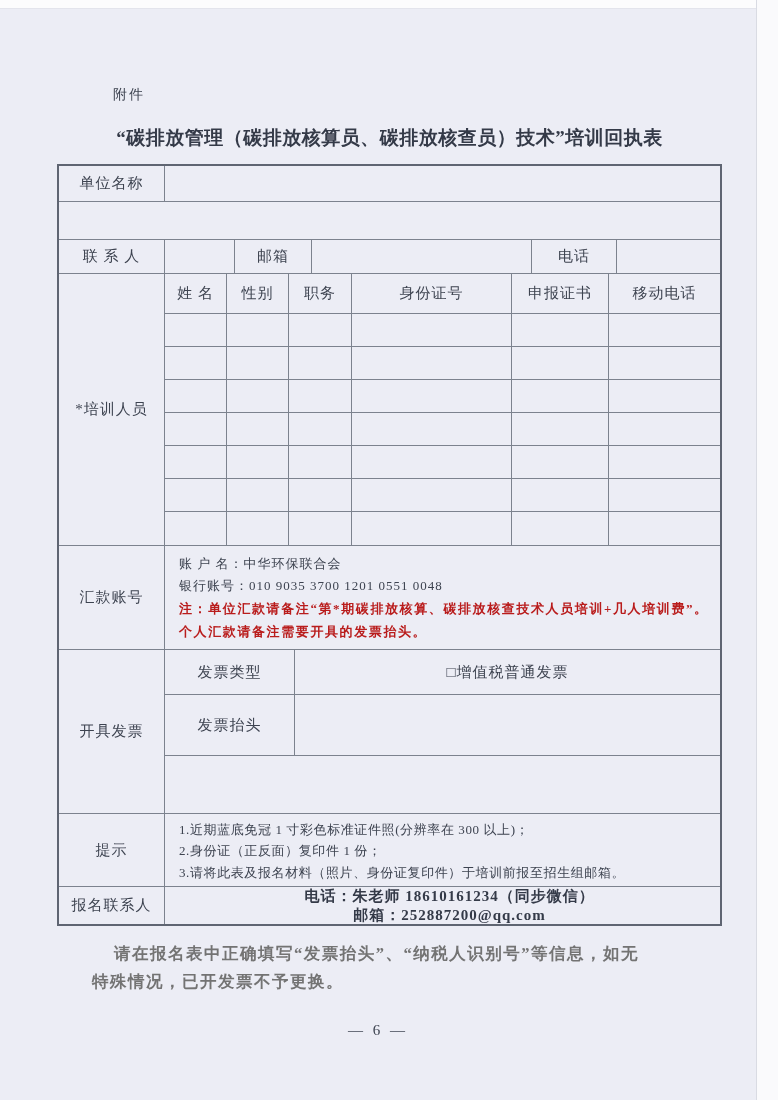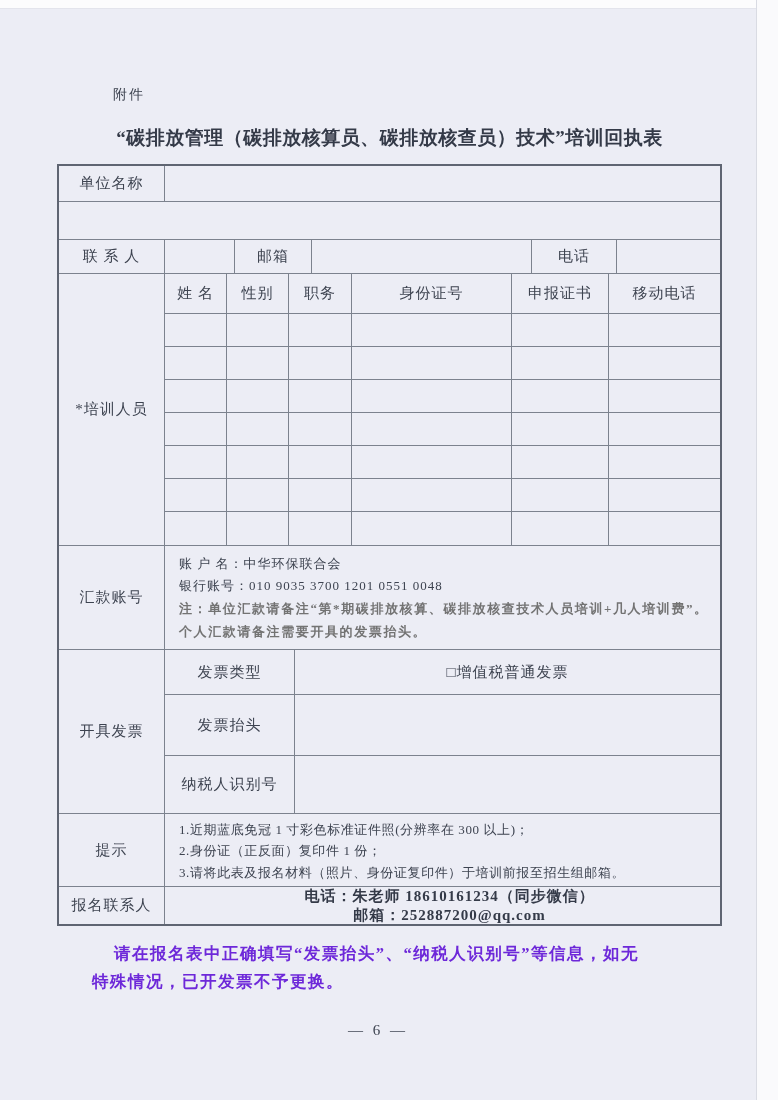--- a/index.html
+++ b/index.html
@@ -28,30 +28,30 @@
   .fcell { border-right:1px solid #7c828e; display:flex; align-items:center; justify-content:center; font-size:15px; letter-spacing:1px; min-width:0; }
   .fcell:last-child { border-right:none; }
   .fcell.blank { }
 
   .h36{height:36px} .h38{height:38px} .h34{height:34px} .h40{height:40px}
   .h33{height:33px} .h45{height:45px} .h61{height:61px} .h57{height:57px}
   .h73{height:73px} .h37{height:37px}
 
   .remit-body { padding:7px 10px 6px 14px; font-size:13px; line-height:22px; letter-spacing:1px; }
   .remit-line { white-space:nowrap; }
-  .remit-note { font-weight:bold; letter-spacing:1.6px; line-height:23px; white-space:normal; color:#737373; }
+  .remit-note { font-weight:bold; letter-spacing:1.6px; line-height:23px; white-space:normal; color:#b91c1c; }
 
   .invoice-sublabel { width:130px; flex:0 0 130px; }
   .invoice-value { flex:1; }
 
   .tips-body { padding:6px 8px 4px 14px; font-size:13px; line-height:21.5px; letter-spacing:0.6px; display:flex; flex-direction:column; justify-content:center; }
   .contact-body { display:flex; align-items:center; padding-left:14px; font-size:15px; letter-spacing:1px; font-weight:bold; color:#343a48; }
   .contact-gap { display:inline-block; width:46px; }
 
-  .footer-note { position:absolute; left:92px; top:940px; width:600px; font-size:16.5px; font-weight:bold; line-height:28px; letter-spacing:1.5px; color:#6d28d9; }
+  .footer-note { position:absolute; left:92px; top:940px; width:600px; font-size:16.5px; font-weight:bold; line-height:28px; letter-spacing:1.5px; color:#737373; }
   .footer-note .indent { text-indent:22px; }
   .page-number { position:absolute; left:0; top:1022px; width:756px; text-align:center; font-size:15px; letter-spacing:3px; }
 </style>
 </head>
 <body>
 
 <div class="scan-top-strip"></div>
 <div class="scan-right-strip"></div>
 
 <div class="attachment">附件</div>
@@ -167,21 +167,20 @@
     <div class="sec-body">
       <div class="frow h45">
         <div class="fcell invoice-sublabel">发票类型</div>
         <div class="fcell invoice-value">□增值税普通发票</div>
       </div>
       <div class="frow h61">
         <div class="fcell invoice-sublabel">发票抬头</div>
         <div class="fcell invoice-value blank"></div>
       </div>
       <div class="frow h57">
-        <div class="fcell invoice-sublabel">纳税人识别号</div>
         <div class="fcell invoice-value blank"></div>
       </div>
     </div>
   </div>
 
   <div class="sec h73">
     <div class="sec-label">提示</div>
     <div class="sec-body tips-body">
       <div>1.近期蓝底免冠 1 寸彩色标准证件照(分辨率在 300 以上)；</div>
       <div>2.身份证（正反面）复印件 1 份；</div>

